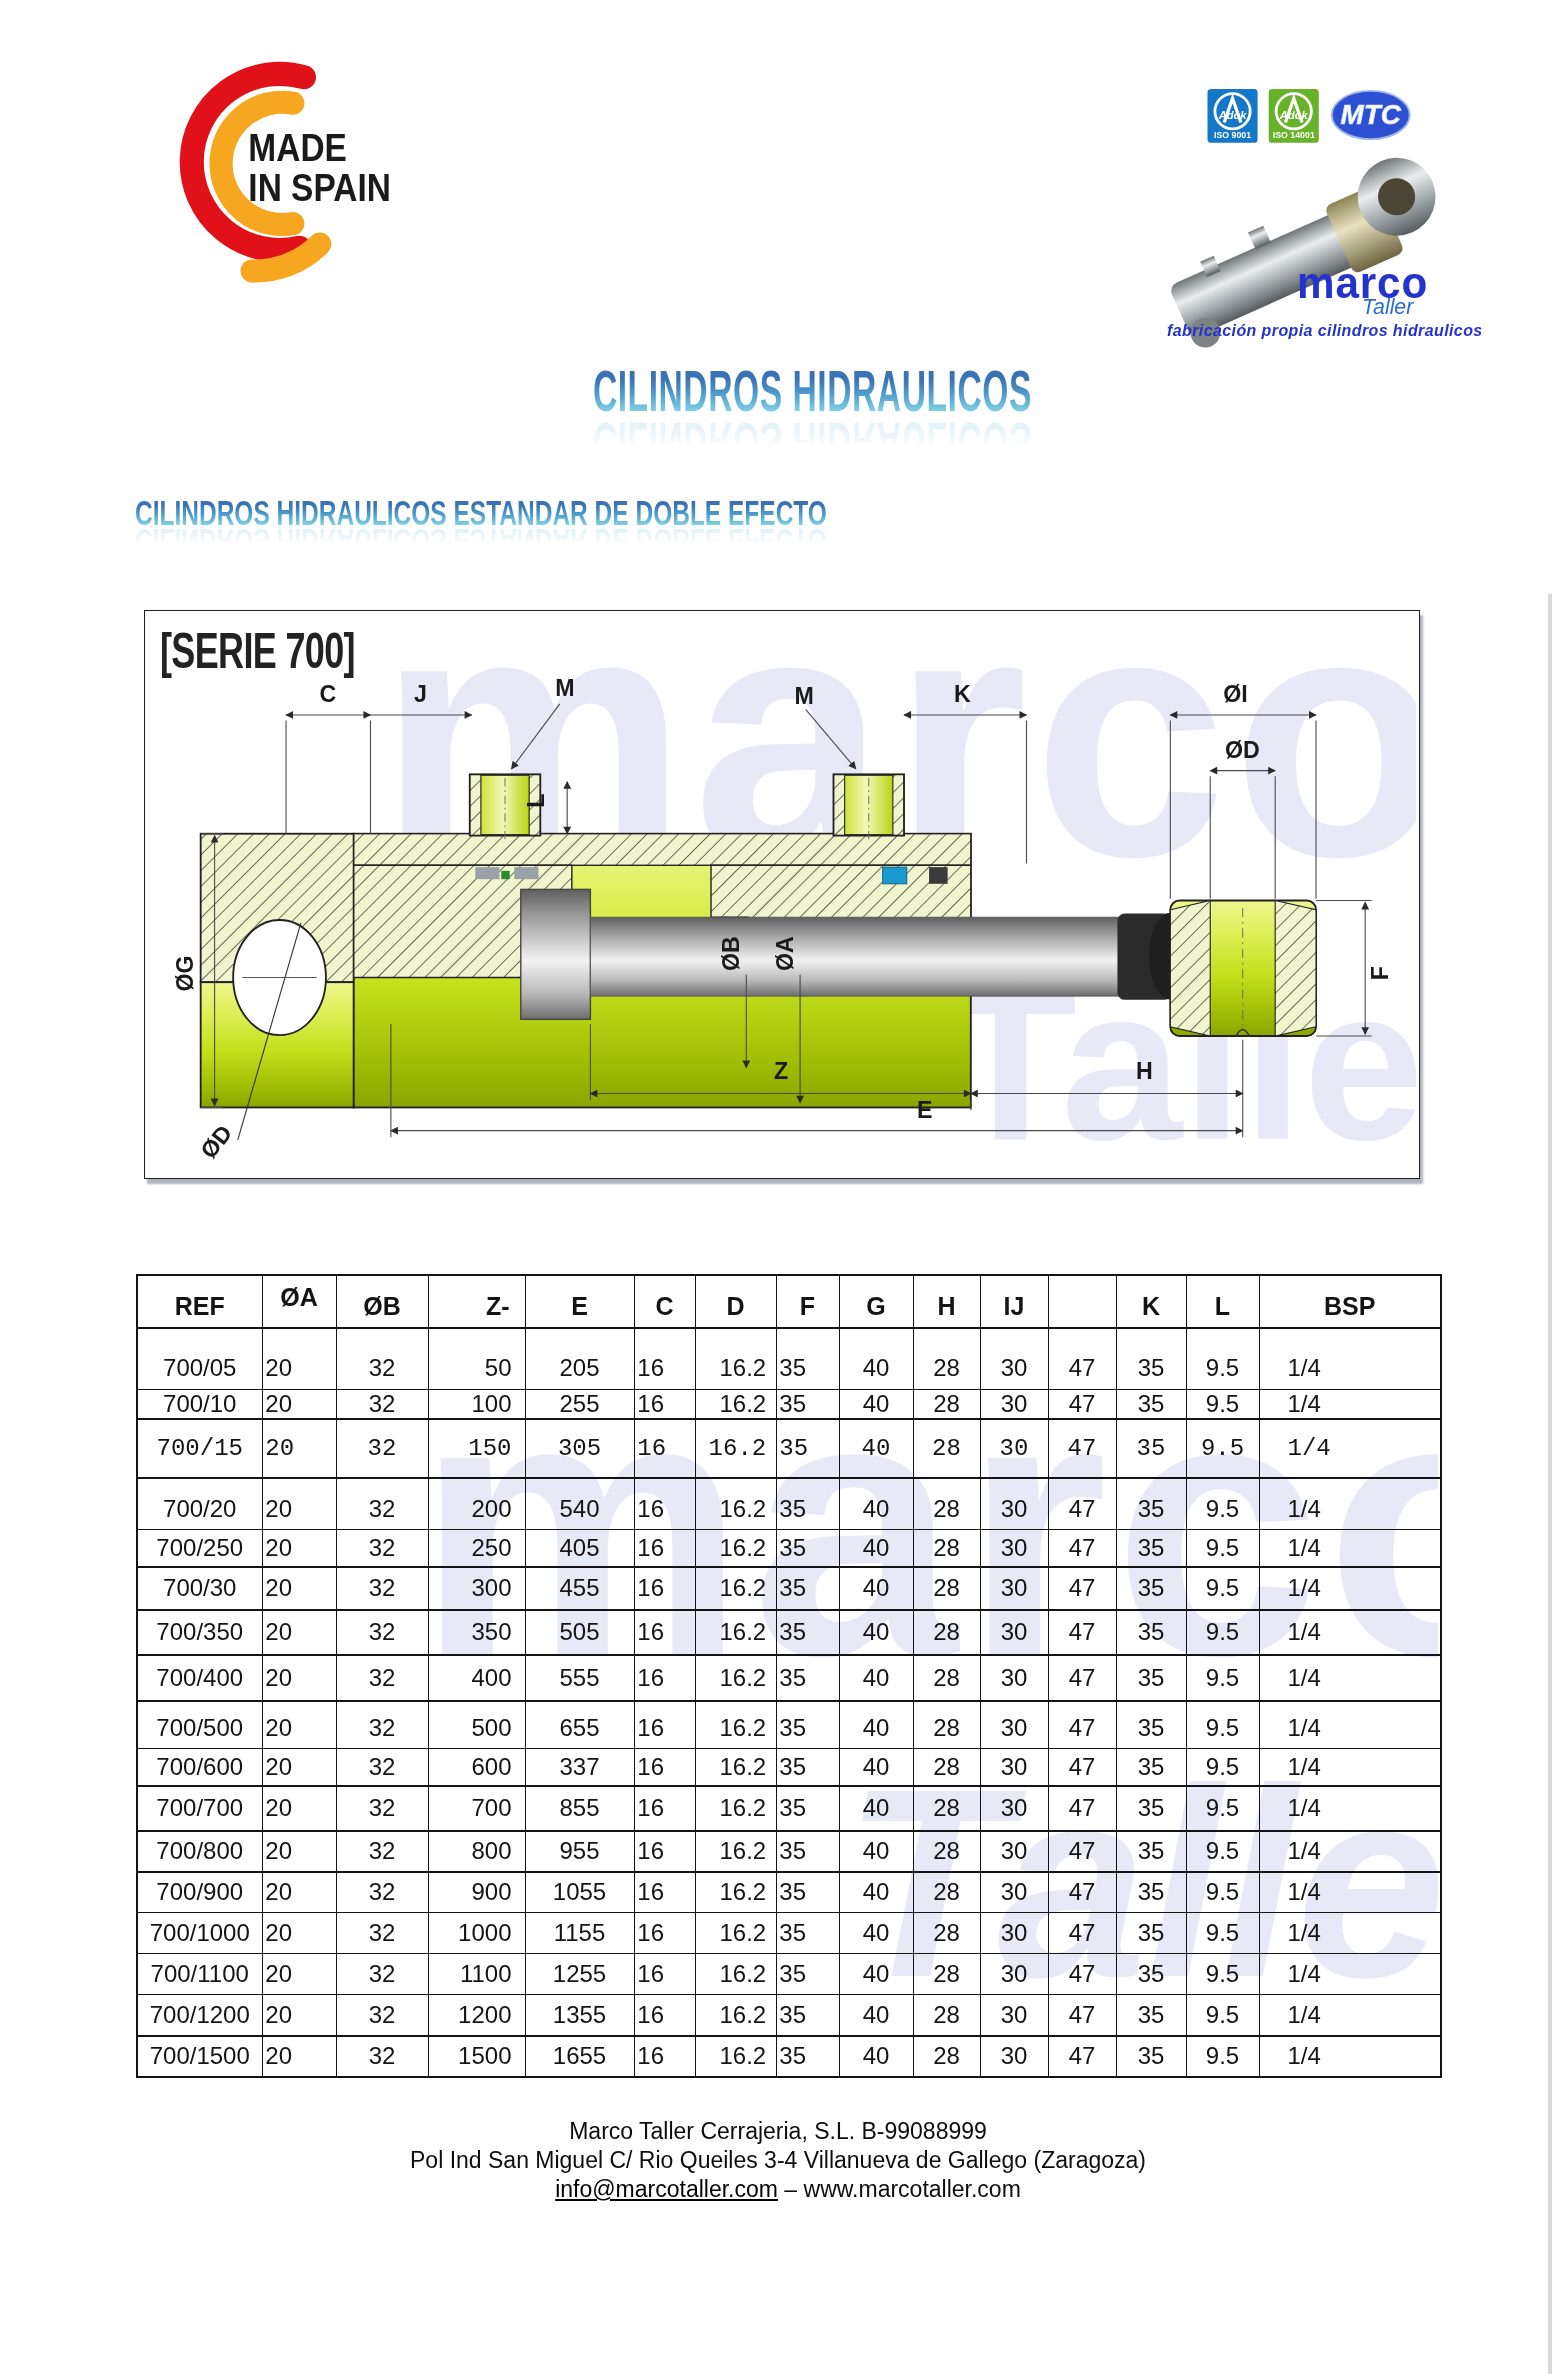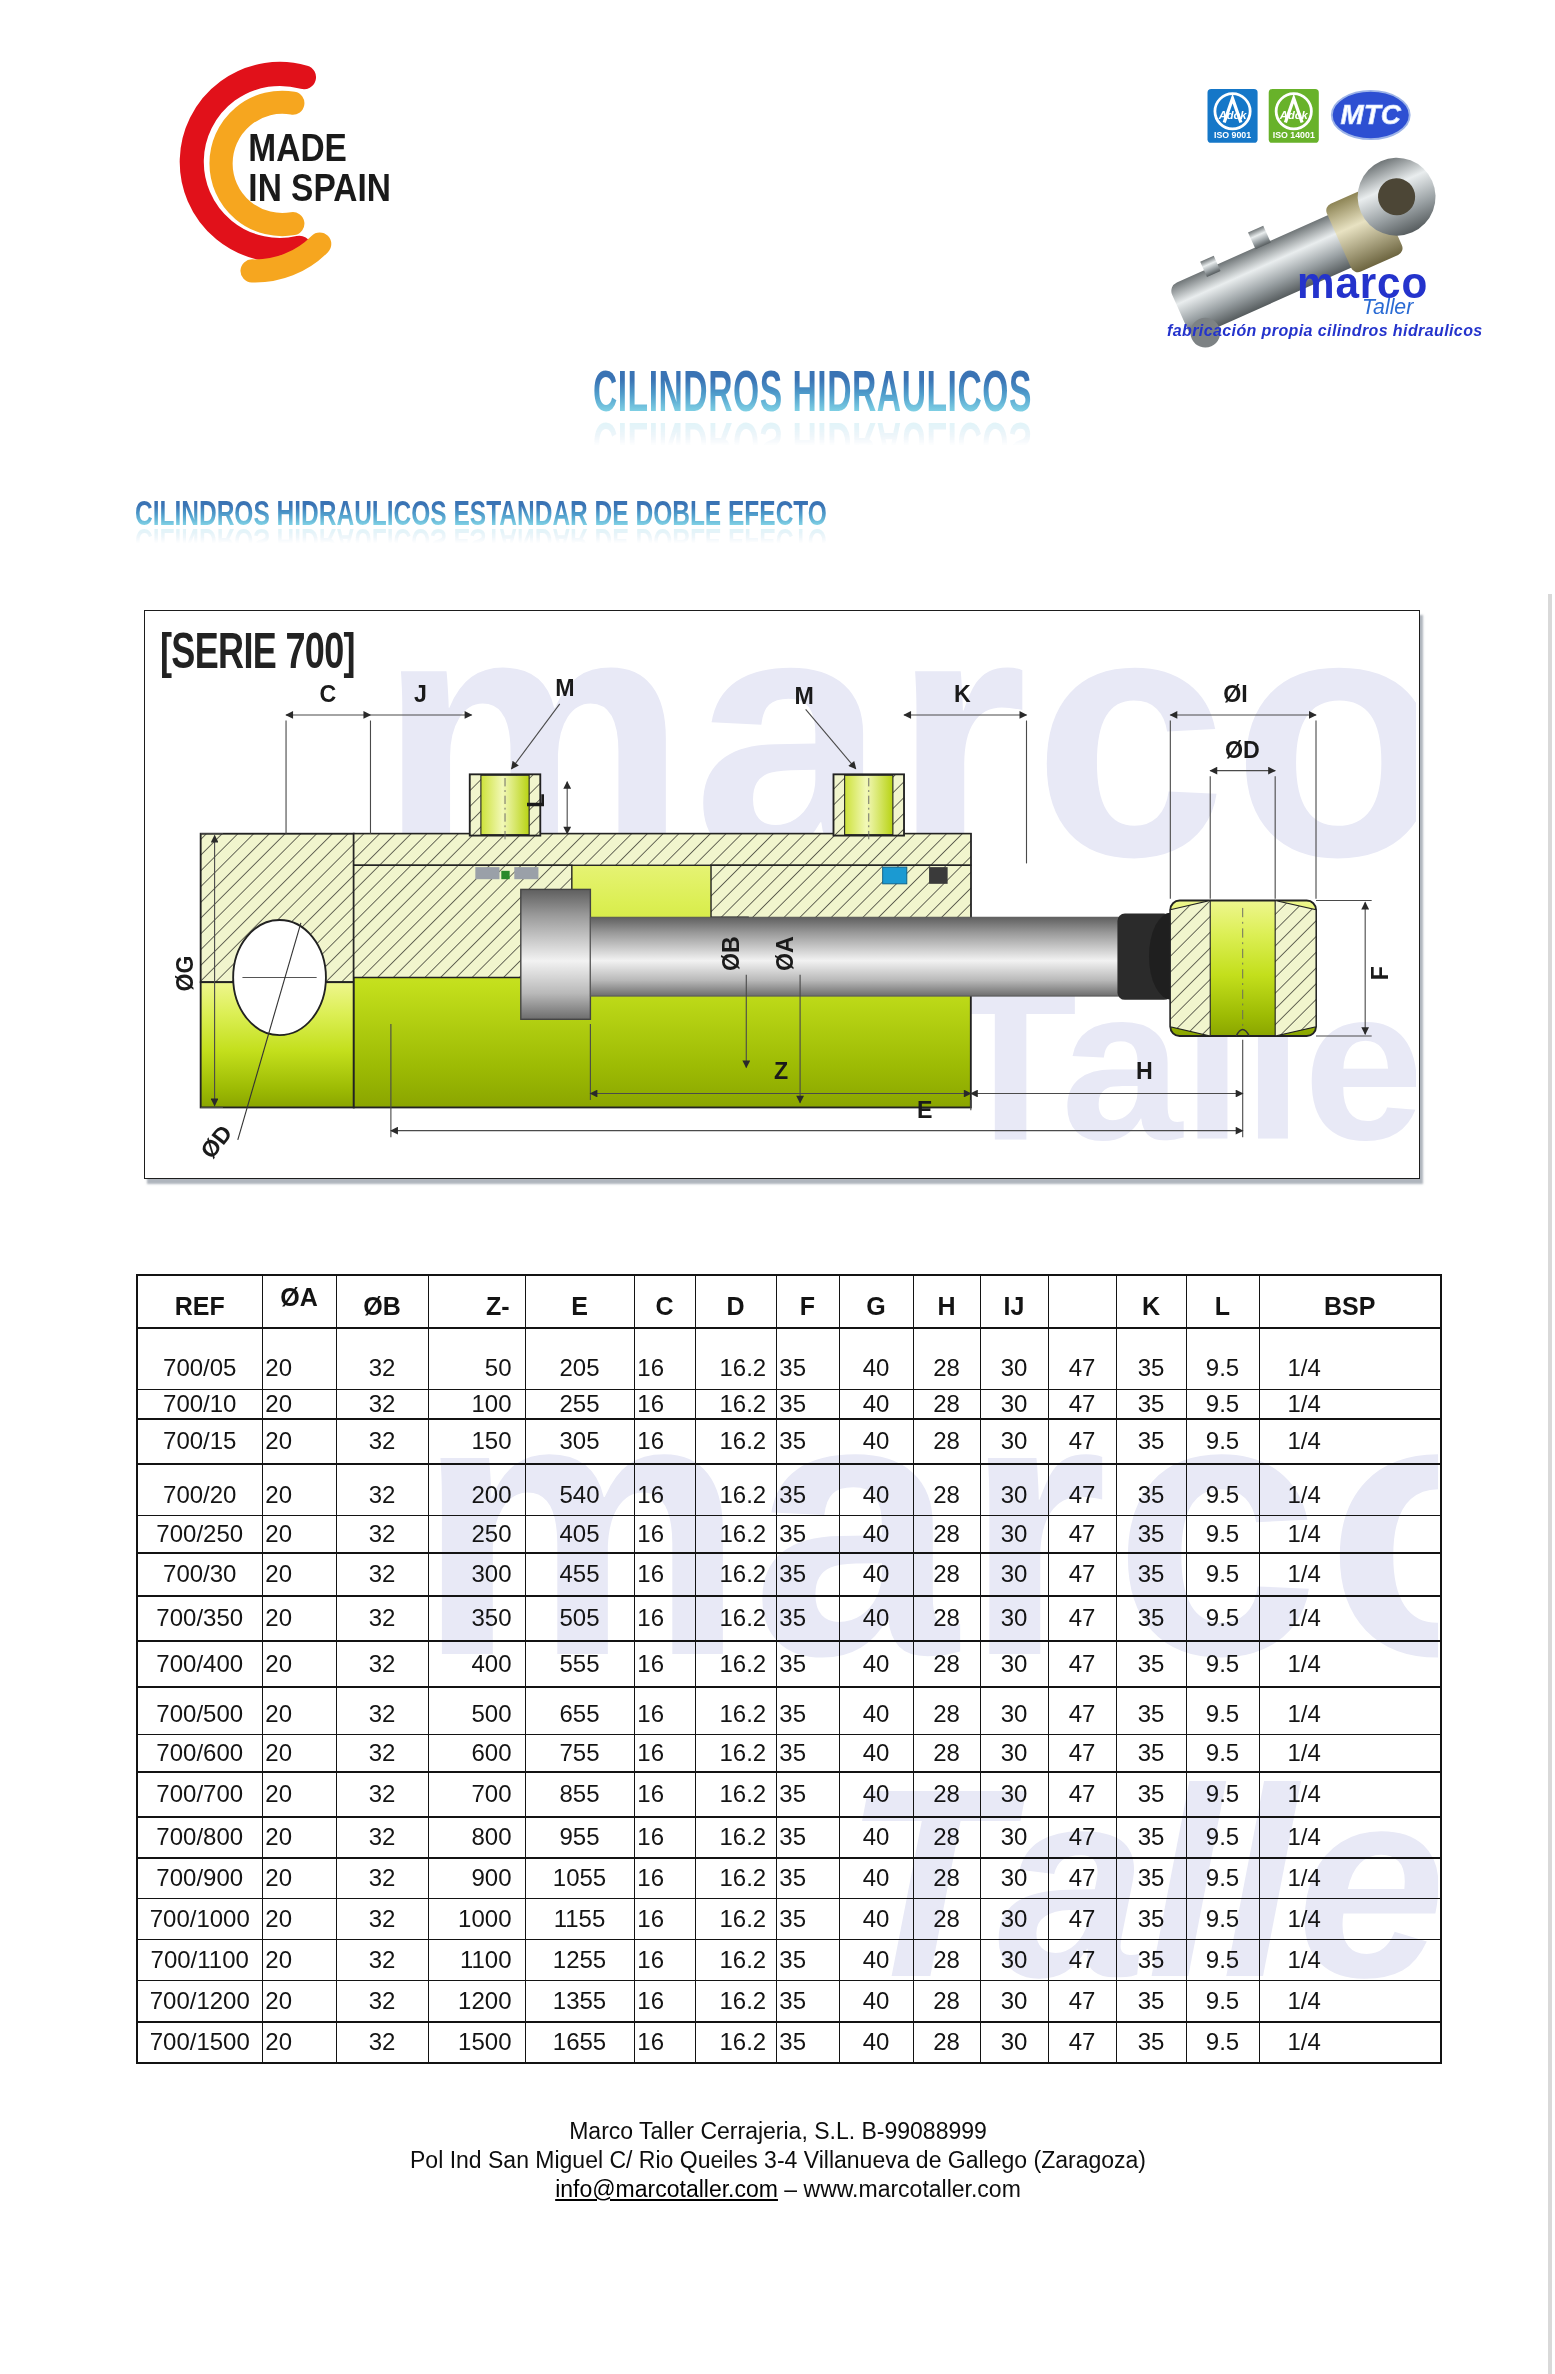--- a/index.html
+++ b/index.html
@@ -72,21 +72,21 @@
   #spec-table td:nth-child(6){text-align:left;padding-left:2.8px;}
   #spec-table td:nth-child(7){text-align:right;padding-right:9.3px;}
   #spec-table td:nth-child(8){text-align:left;padding-left:2.8px;}
   #spec-table td:nth-child(9),#spec-table td:nth-child(10),#spec-table td:nth-child(11),
   #spec-table td:nth-child(12),#spec-table td:nth-child(13),#spec-table td:nth-child(14){text-align:center;}
   #spec-table td:nth-child(15){text-align:left;padding-left:28px;}
   
   #spec-table tbody tr{height:41px;}
   #spec-table tbody tr:nth-child(1){height:61px;}
   #spec-table tbody tr:nth-child(2){height:19px;}
-  #spec-table tbody tr:nth-child(3){height:45px;}
+  #spec-table tbody tr:nth-child(3){height:59px;font-family:Liberation Mono, monospace;}
   #spec-table tbody tr:nth-child(4){height:52px;}
   #spec-table tbody tr:nth-child(5){height:37px;}
   #spec-table tbody tr:nth-child(6){height:43px;}
   #spec-table tbody tr:nth-child(7){height:45px;}
   #spec-table tbody tr:nth-child(8){height:46px;}
   #spec-table tbody tr:nth-child(9){height:48px;}
   #spec-table tbody tr:nth-child(10){height:37px;}
   #spec-table tbody tr:nth-child(11){height:45px;}
   #spec-table tbody tr:nth-child(1) td,
   #spec-table tbody tr:nth-child(4) td,
@@ -513,21 +513,21 @@
         <td>47</td>
         <td>35</td>
         <td>9.5</td>
         <td>1/4</td>
       </tr>
       <tr>
         <td>700/600</td>
         <td>20</td>
         <td>32</td>
         <td>600</td>
-        <td>755</td>
+        <td>337</td>
         <td>16</td>
         <td>16.2</td>
         <td>35</td>
         <td>40</td>
         <td>28</td>
         <td>30</td>
         <td>47</td>
         <td>35</td>
         <td>9.5</td>
         <td>1/4</td>

